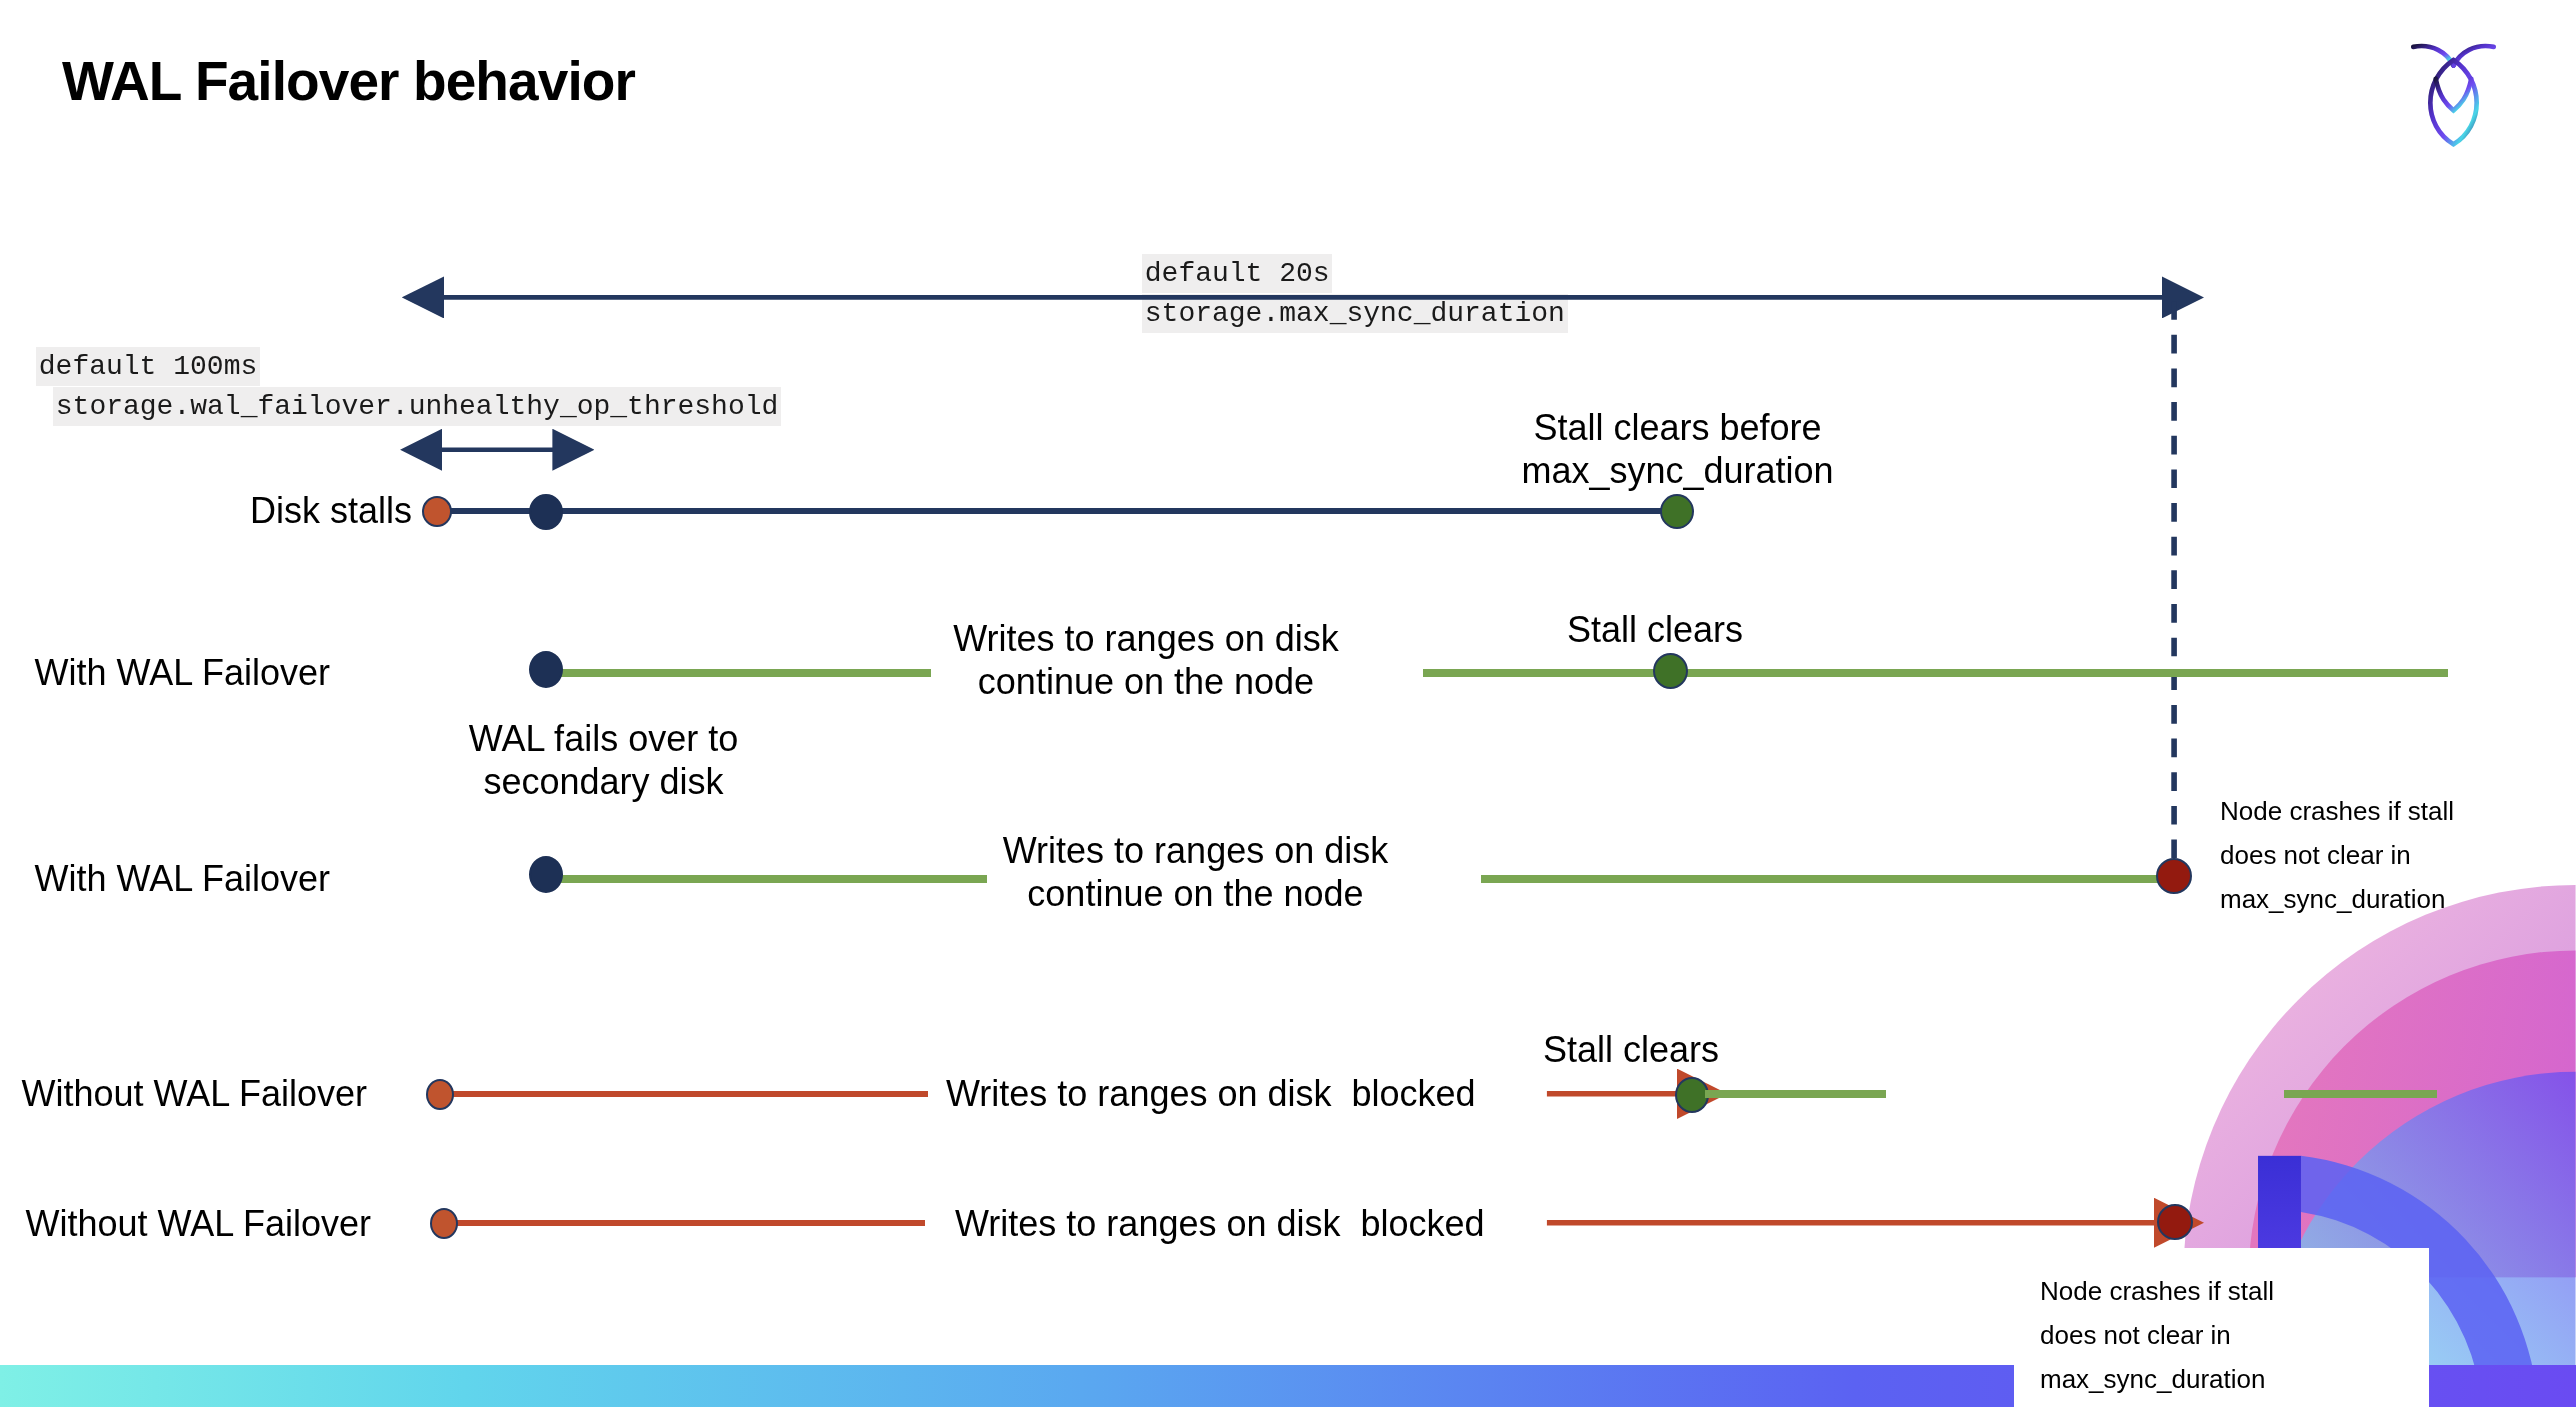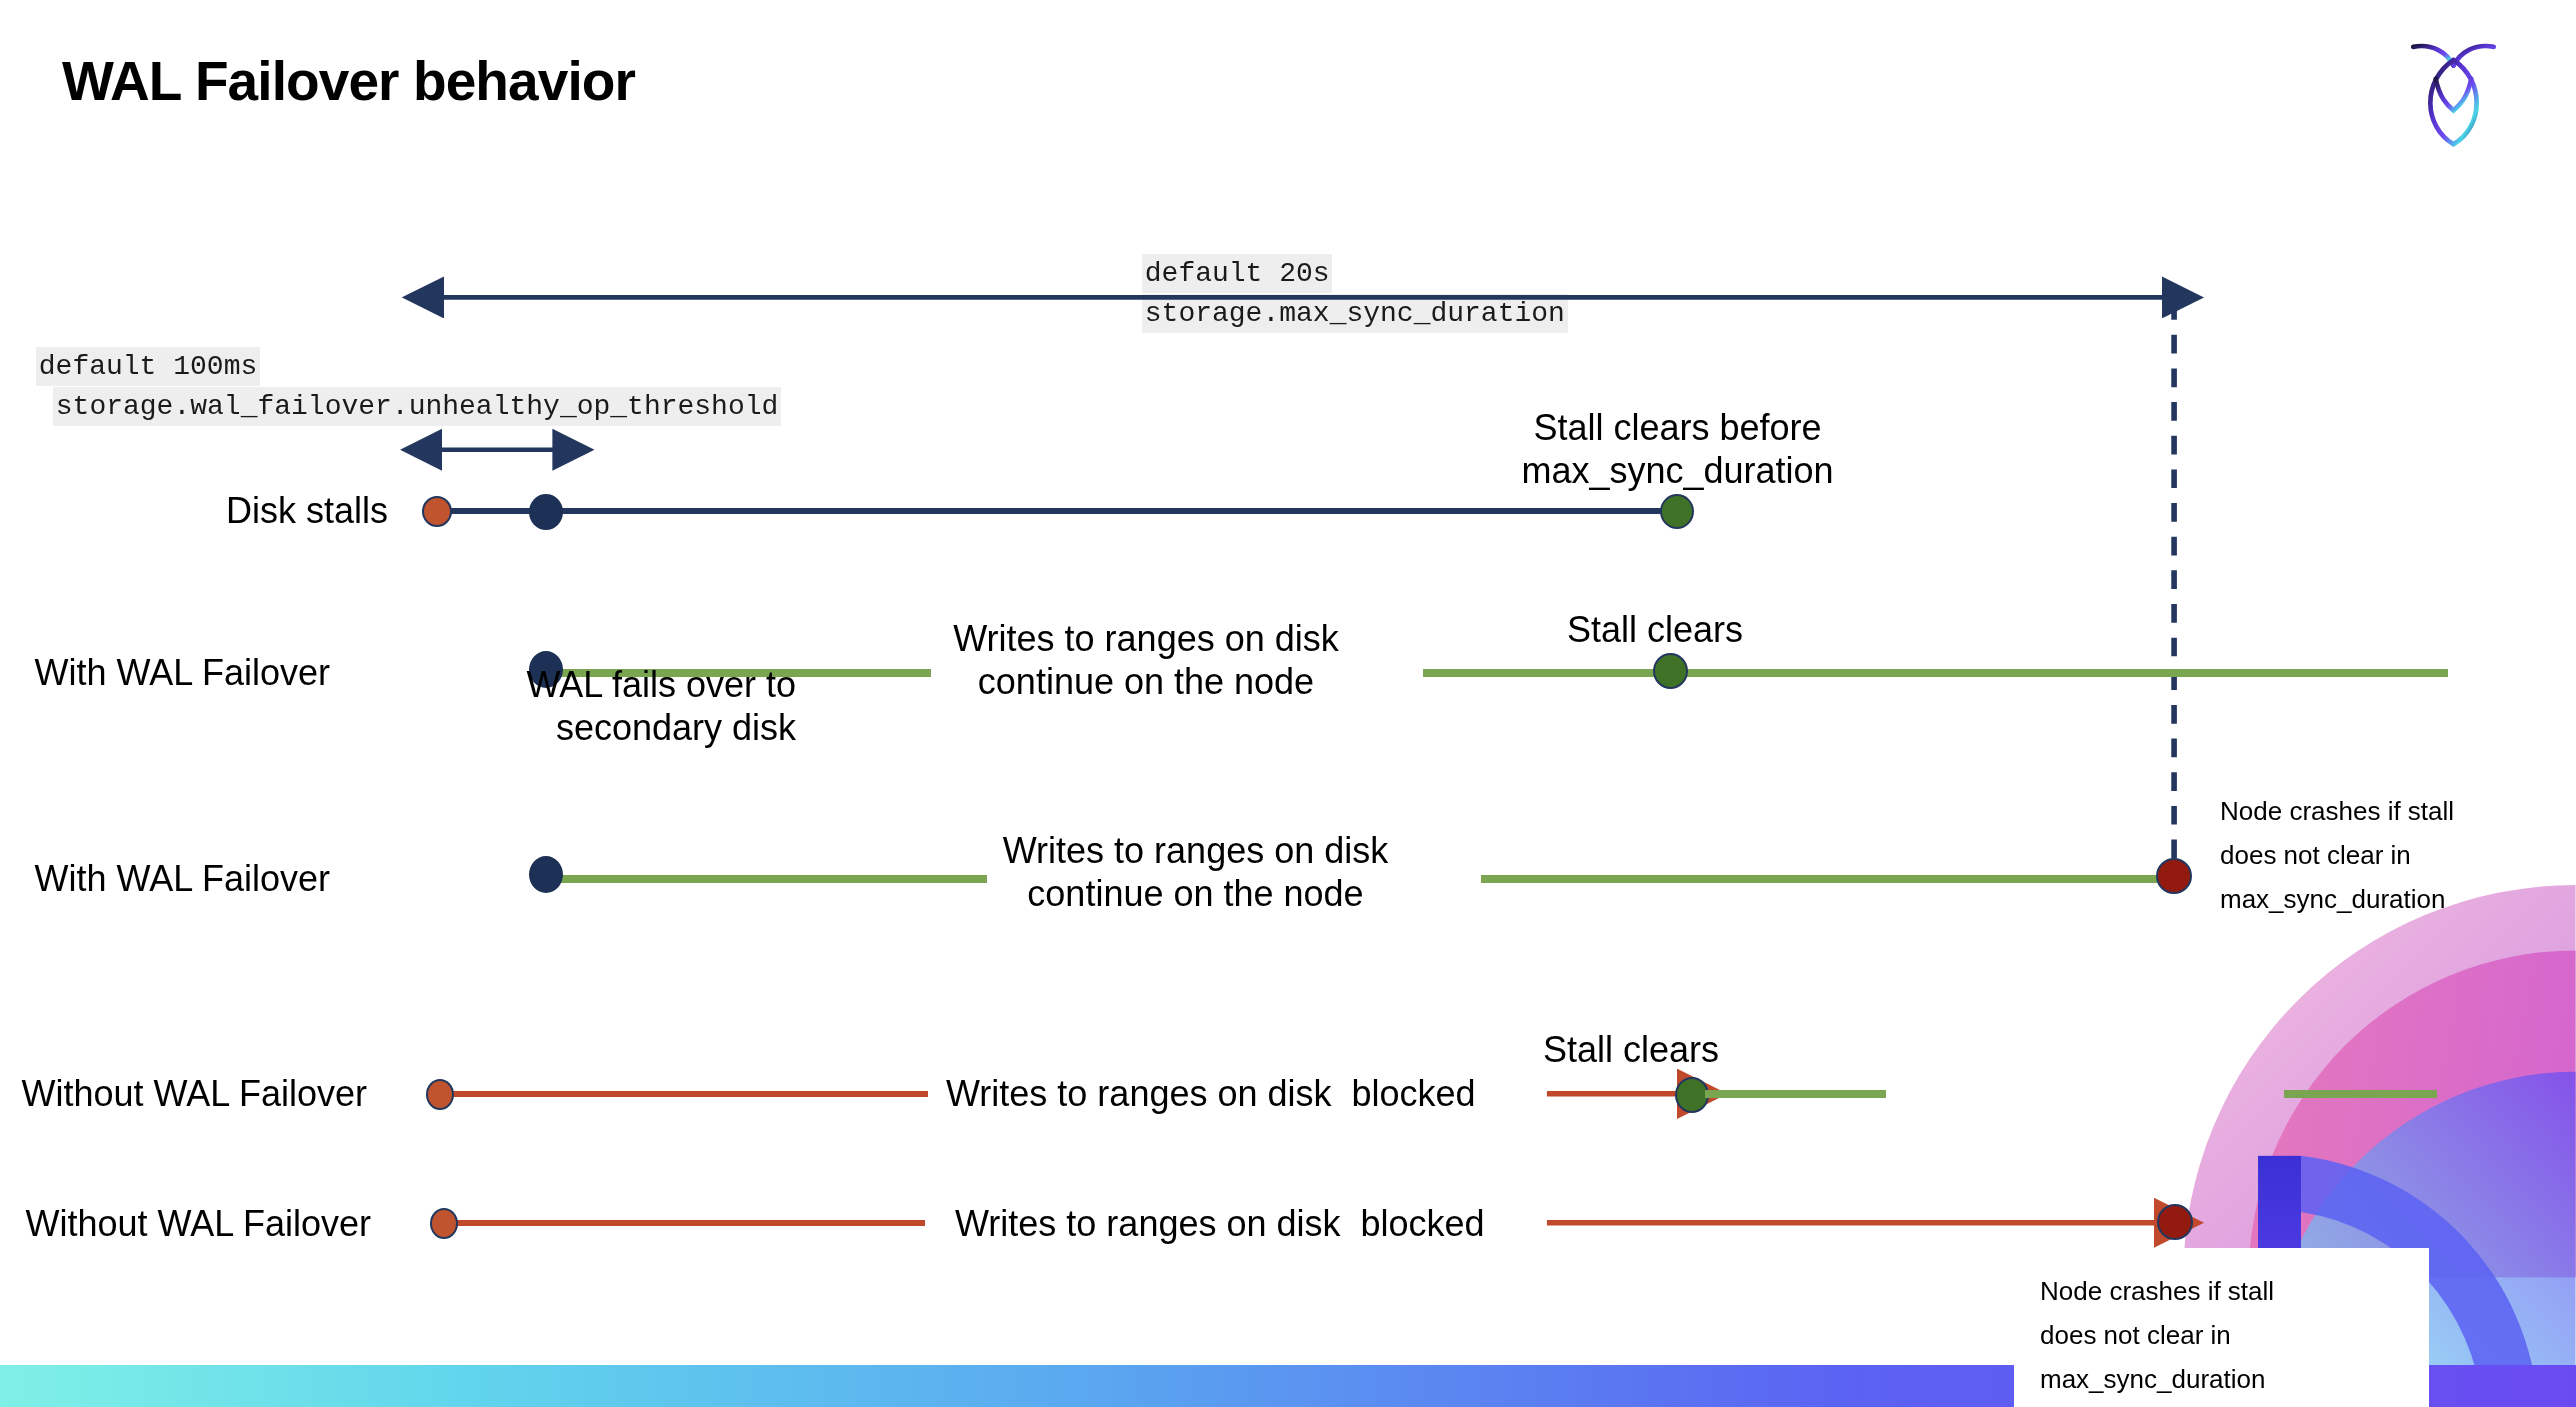--- a/index.html
+++ b/index.html
@@ -163,35 +163,35 @@
 
     <g>
       <line x1="1655" y1="1170" x2="1800" y2="1170" stroke="#c0492b" stroke-width="6" marker-end="url(#redR)"></line>
     </g>
 
     <g>
       <line x1="1655" y1="1308" x2="2310" y2="1308" stroke="#c0492b" stroke-width="6" marker-end="url(#redR)"></line>
     </g>
   </svg>
 
-  <div class="lbl r" style="left:0px;top:489px;width:388px;">Disk stalls</div>
+  <div class="lbl r" style="left:0px;top:489px;width:388px;padding-left:24px;">Disk stalls</div>
   <div class="line navy" style="left:436px;top:508px;width:1243px;"></div>
   <div class="dot orange" style="left:422px;top:496px;width:30px;height:31px;"></div>
   <div class="dot navy" style="left:529px;top:494px;width:34px;height:36px;"></div>
   <div class="dot green" style="left:1660px;top:494px;width:34px;height:35px;"></div>
   <div class="lbl c" style="left:1486px;top:406px;width:383px;">Stall clears before
 max_sync_duration</div>
 
   <div class="lbl r" style="left:0px;top:651px;width:330px;">With WAL Failover</div>
   <div class="line green" style="left:550px;top:669px;width:381px;"></div>
   <div class="line green" style="left:1423px;top:669px;width:1025px;"></div>
   <div class="dot navy" style="left:529px;top:651px;width:34px;height:37px;"></div>
   <div class="dot green" style="left:1653px;top:653px;width:35px;height:36px;"></div>
 
-  <div class="lbl c" style="left:411px;top:663px;width:385px;text-align:right;">WAL fails over to
+  <div class="lbl c" style="left:411px;top:717px;width:385px;">WAL fails over to
 secondary disk</div>
   <div class="lbl c" style="left:935px;top:617px;width:422px;">Writes to ranges on disk
 continue on the node</div>
   <div class="lbl c" style="left:1510px;top:608px;width:290px;">Stall clears</div>
 
   <div class="lbl r" style="left:0px;top:857px;width:330px;">With WAL Failover</div>
   <div class="line green" style="left:550px;top:875px;width:437px;"></div>
   <div class="line green" style="left:1481px;top:875px;width:692px;"></div>
   <div class="dot navy" style="left:529px;top:856px;width:34px;height:37px;"></div>
   <div class="dot darkred" style="left:2156px;top:858px;width:36px;height:36px;"></div>

